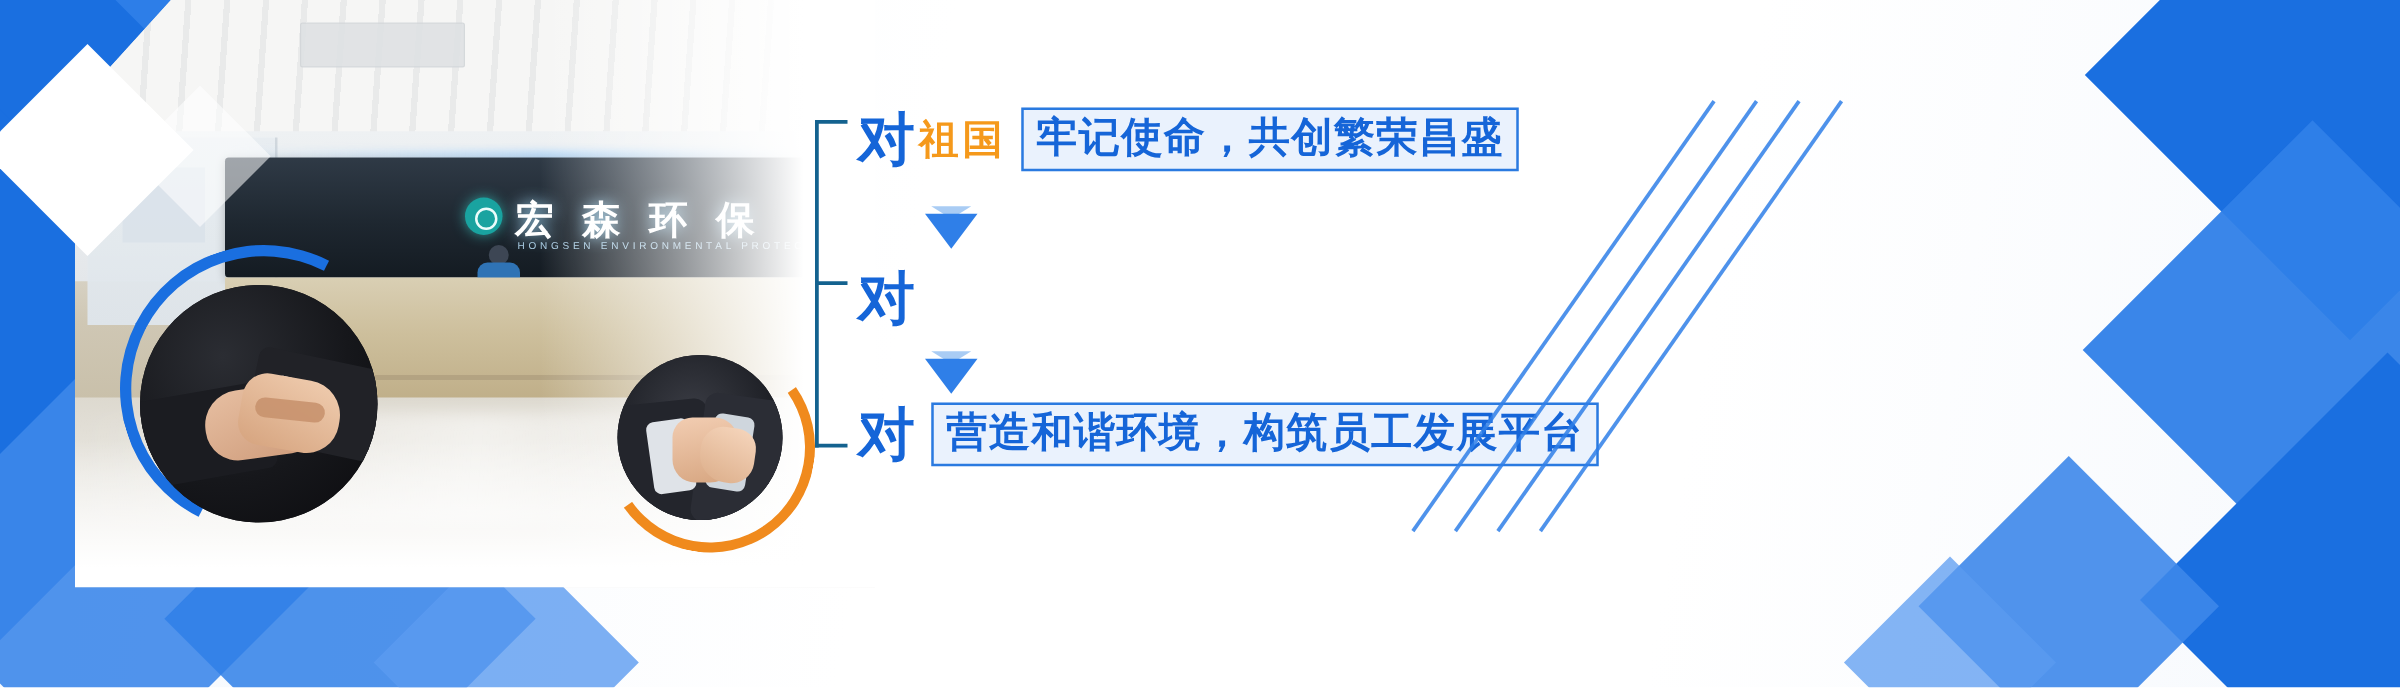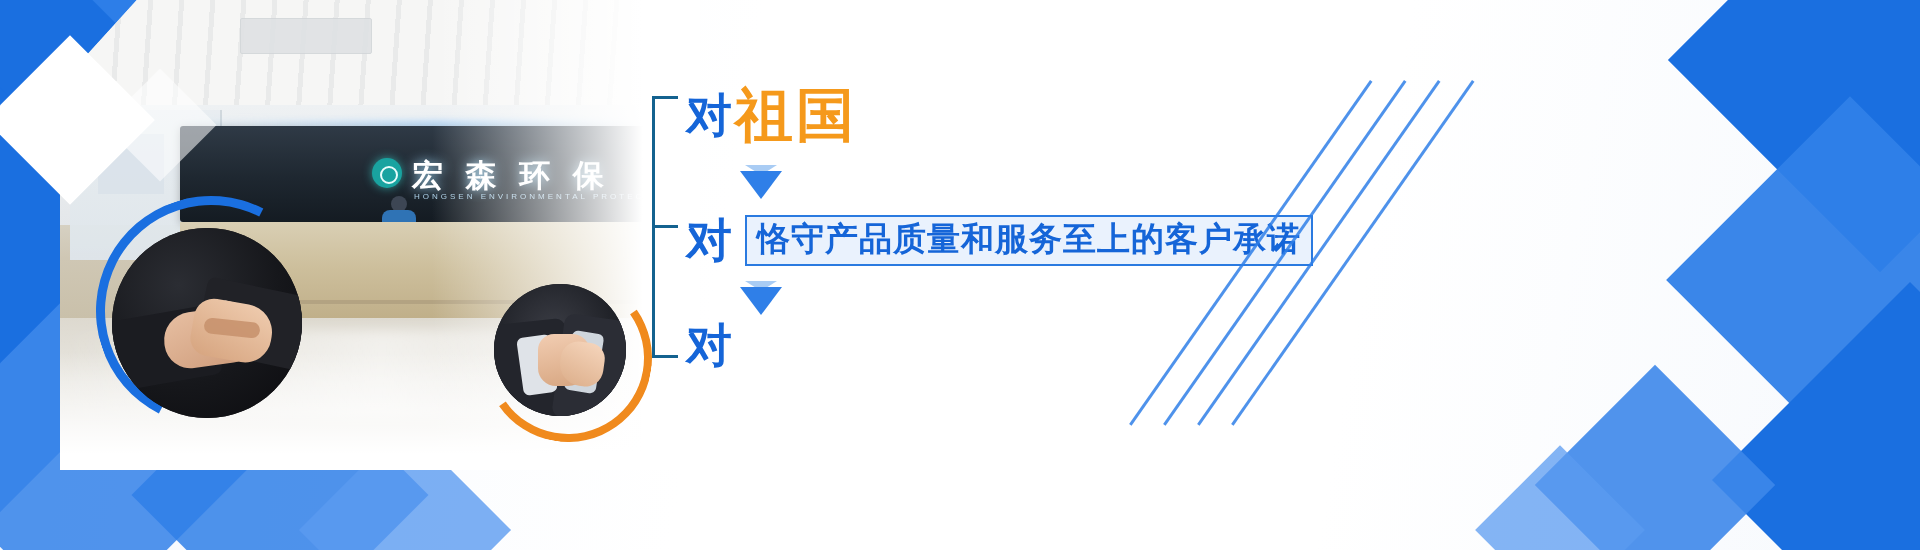--- a/index.html
+++ b/index.html
@@ -105,21 +105,21 @@
   .hb1{top:0;} .hb2{top:129px;} .hb3{top:259px;}
 
   
   .row{position:absolute;display:flex;align-items:center;white-space:nowrap;}
   .r1{left:686px;top:86px;}
   .r2{left:686px;top:215px;}
   .r3{left:686px;top:322px;}
 
   .head-duì{font-size:46px;font-weight:700;color:#1565d8;letter-spacing:1px;
      font-family:"Liberation Sans","DejaVu Sans",sans-serif;line-height:1;}
-  .head-key{font-size:58px;font-weight:700;color:#f5991b;letter-spacing:3px;margin-left:2px;
+  .head-key{font-size:32px;font-weight:700;color:#f5991b;letter-spacing:3px;margin-left:2px;
      font-family:"Liberation Sans","DejaVu Sans",sans-serif;line-height:1;}
 
   .slogan{
     margin-left:12px;
     font-size:33px;font-weight:700;color:#1565d8;letter-spacing:1px;
     background:#eaf2fd;border:2px solid #2a7ae0;
     padding:5px 10px 7px 10px;line-height:1.06;
     font-family:"Liberation Sans","DejaVu Sans",sans-serif;
   }
 
@@ -196,39 +196,40 @@
   <div class="tree">
     <div class="vbar"></div>
     <div class="hbar hb1"></div>
     <div class="hbar hb2"></div>
     <div class="hbar hb3"></div>
   </div>
 
   <div class="row r1">
     <span class="head-duì">对</span>
     <span class="head-key">祖国</span>
+    <span class="slogan">牢记使命，共创繁荣昌盛</span>
   </div>
 
   <div class="arrow a1">
     <div class="cap"></div>
     <div class="big"></div>
   </div>
 
   <div class="row r2">
     <span class="head-duì">对</span>
-    <span class="slogan">恪守产品质量和服务至上的客户承诺</span>
   </div>
 
   <div class="arrow a2">
     <div class="cap"></div>
     <div class="big"></div>
   </div>
 
   <div class="row r3">
     <span class="head-duì">对</span>
+    <span class="slogan">营造和谐环境，构筑员工发展平台</span>
   </div>
 
   <div class="lines">
     <i style="left:0px"></i>
       <i style="left:34px"></i>
       <i style="left:68px"></i>
       <i style="left:102px"></i>
   </div>
   <div class="deco d-r6"></div>
   <div class="deco d-r1"></div>

